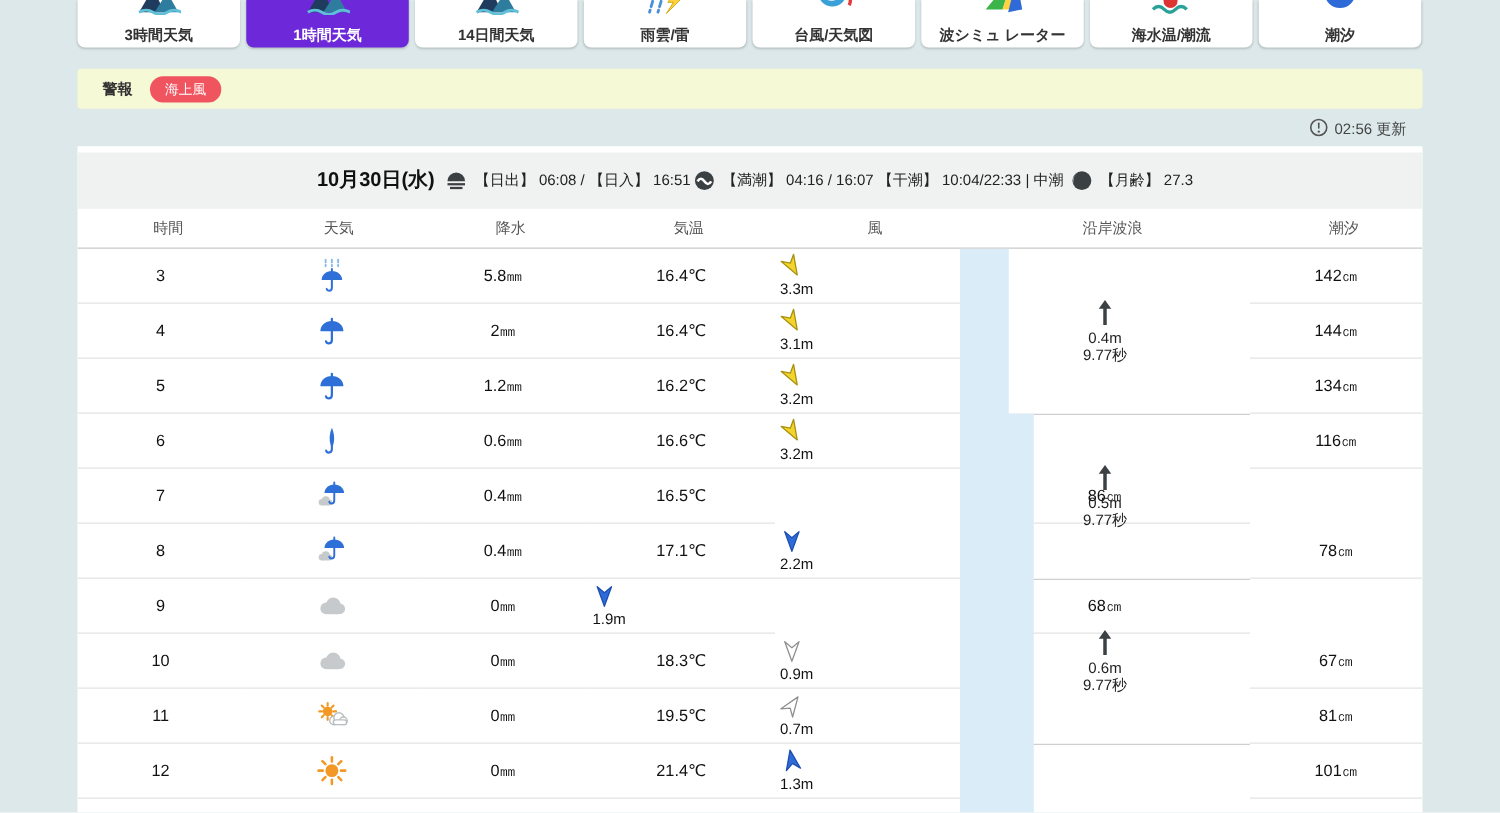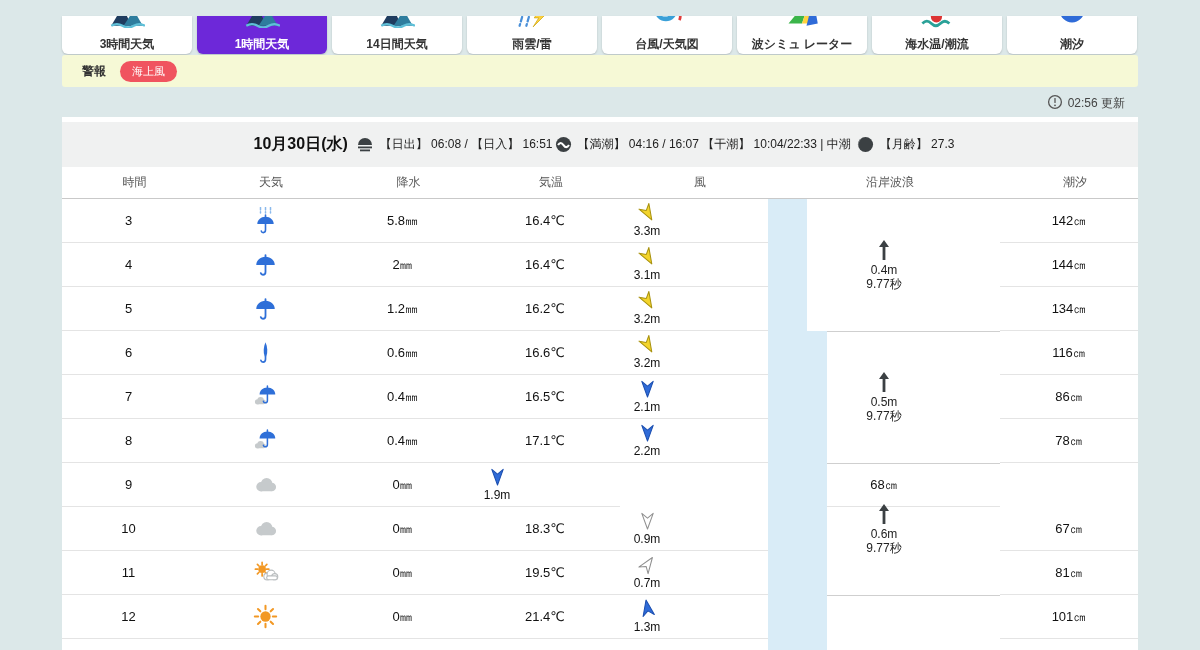--- a/index.html
+++ b/index.html
@@ -3,21 +3,21 @@
 <meta charset="utf-8">
 <style>
   html,body{margin:0;padding:0;}
   body{
     width:1200px;height:650px;position:relative;overflow:hidden;
     background:#dce8e9;
     font-family:"Liberation Sans","DejaVu Sans",sans-serif;
     color:#333;
   }
   
-  .tabbar{position:absolute;top:0;left:62px;width:1076px;display:flex;gap:5px;margin-top:16px;}
+  .tabbar{position:absolute;top:0;left:62px;width:1076px;display:flex;gap:5px;}
   .tab{
     position:relative;width:130px;height:38px;background:#fff;
     border-radius:0 0 6px 6px;box-shadow:0 1px 2px rgba(0,0,0,.18);
     overflow:hidden;cursor:pointer;flex:none;
   }
   .tab.active{background:#6d28d9;}
   .tab .tabicon{position:absolute;top:-24px;left:50%;transform:translateX(-50%);width:36px;height:36px;}
   .tab .tablabel{
     position:absolute;bottom:4px;left:0;width:100%;text-align:center;
     font-size:12px;font-weight:bold;color:#333;line-height:12px;
@@ -59,21 +59,21 @@
   .tbody{position:relative;}
   .row{display:grid;grid-template-columns:133px 140px 135px 150px 148px 232px 138px;height:44px;}
   .cell{
     display:flex;align-items:center;justify-content:center;
     border-bottom:1px solid #e4e4e4;font-size:13px;color:#111;
   }
   .cell.c-wave{border-bottom:none;}
   .c-time{font-size:13px;}
   .c-precip,.c-temp,.c-tide{font-size:13px;}
   .c-wind{justify-content:flex-start;}
-  .windblock{width:46px;margin-left:4px;display:flex;flex-direction:column;align-items:center;}
+  .windblock{width:46px;margin-left:4px;display:flex;flex-direction:column;}
   .windblock .wlabel{font-size:12px;color:#111;margin-top:-1px;}
   
   .wave-overlay{position:absolute;top:0;left:706px;width:232px;height:100%;}
   .wgroup{position:absolute;left:0;width:232px;border-bottom:1px solid #cfcfcf;}
   .wgroup .wbar{position:absolute;left:0;top:0;bottom:0;background:#d9ecf7;}
   .wgroup .wcontent{
     position:absolute;left:0;top:0;width:100%;height:100%;
     display:flex;flex-direction:column;align-items:center;justify-content:center;
     font-size:12px;color:#222;line-height:14px;
   }
@@ -375,28 +375,20 @@
                 </g>
               </g>
               <g transform="translate(3.5,0.5) scale(0.85)">
                 <path d="M12,4.2 C7.2,4.2 3.8,7.6 3.8,11.4 L20.2,11.4 C20.2,7.6 16.8,4.2 12,4.2 Z" fill="#2e6fd8"></path>
                 <path d="M12,2.6 V4.4 M12,11.4 V17.6 C12,19.3 10.9,20.1 9.7,20.1 C8.8,20.1 8,19.5 7.8,18.6" fill="none" stroke="#2e6fd8" stroke-width="1.6" stroke-linecap="round"></path>
               </g>
             </svg></span>
         </div>
     <div class="cell c-precip">0.4㎜</div>
     <div class="cell c-temp">16.5℃</div>
-    <div class="cell c-wind">
-      <span class="windblock">
-        <span class="warr"><svg width="19" height="19" viewBox="0 0 20 20" style="transform:rotate(180deg)">
-                <path d="M10,1 L16,17.5 L10,12.5 L4,17.5 Z" fill="#2f6bd8" stroke="#1c4fb0" stroke-width="1.1" stroke-linejoin="round"></path>
-              </svg></span>
-        <span class="wlabel">2.1m</span>
-      </span>
-    </div>
     <div class="cell c-wave"></div>
     <div class="cell c-tide">86㎝</div>
   </div>
 
   <div class="row">
     <div class="cell c-time">8</div>
     <div class="cell c-wx">
           <span style="line-height: 0;"><svg width="27" height="27" viewBox="0 0 24 24">
               <g transform="translate(0.5,9) scale(0.55)">
                 <g fill="#c6cacc">

